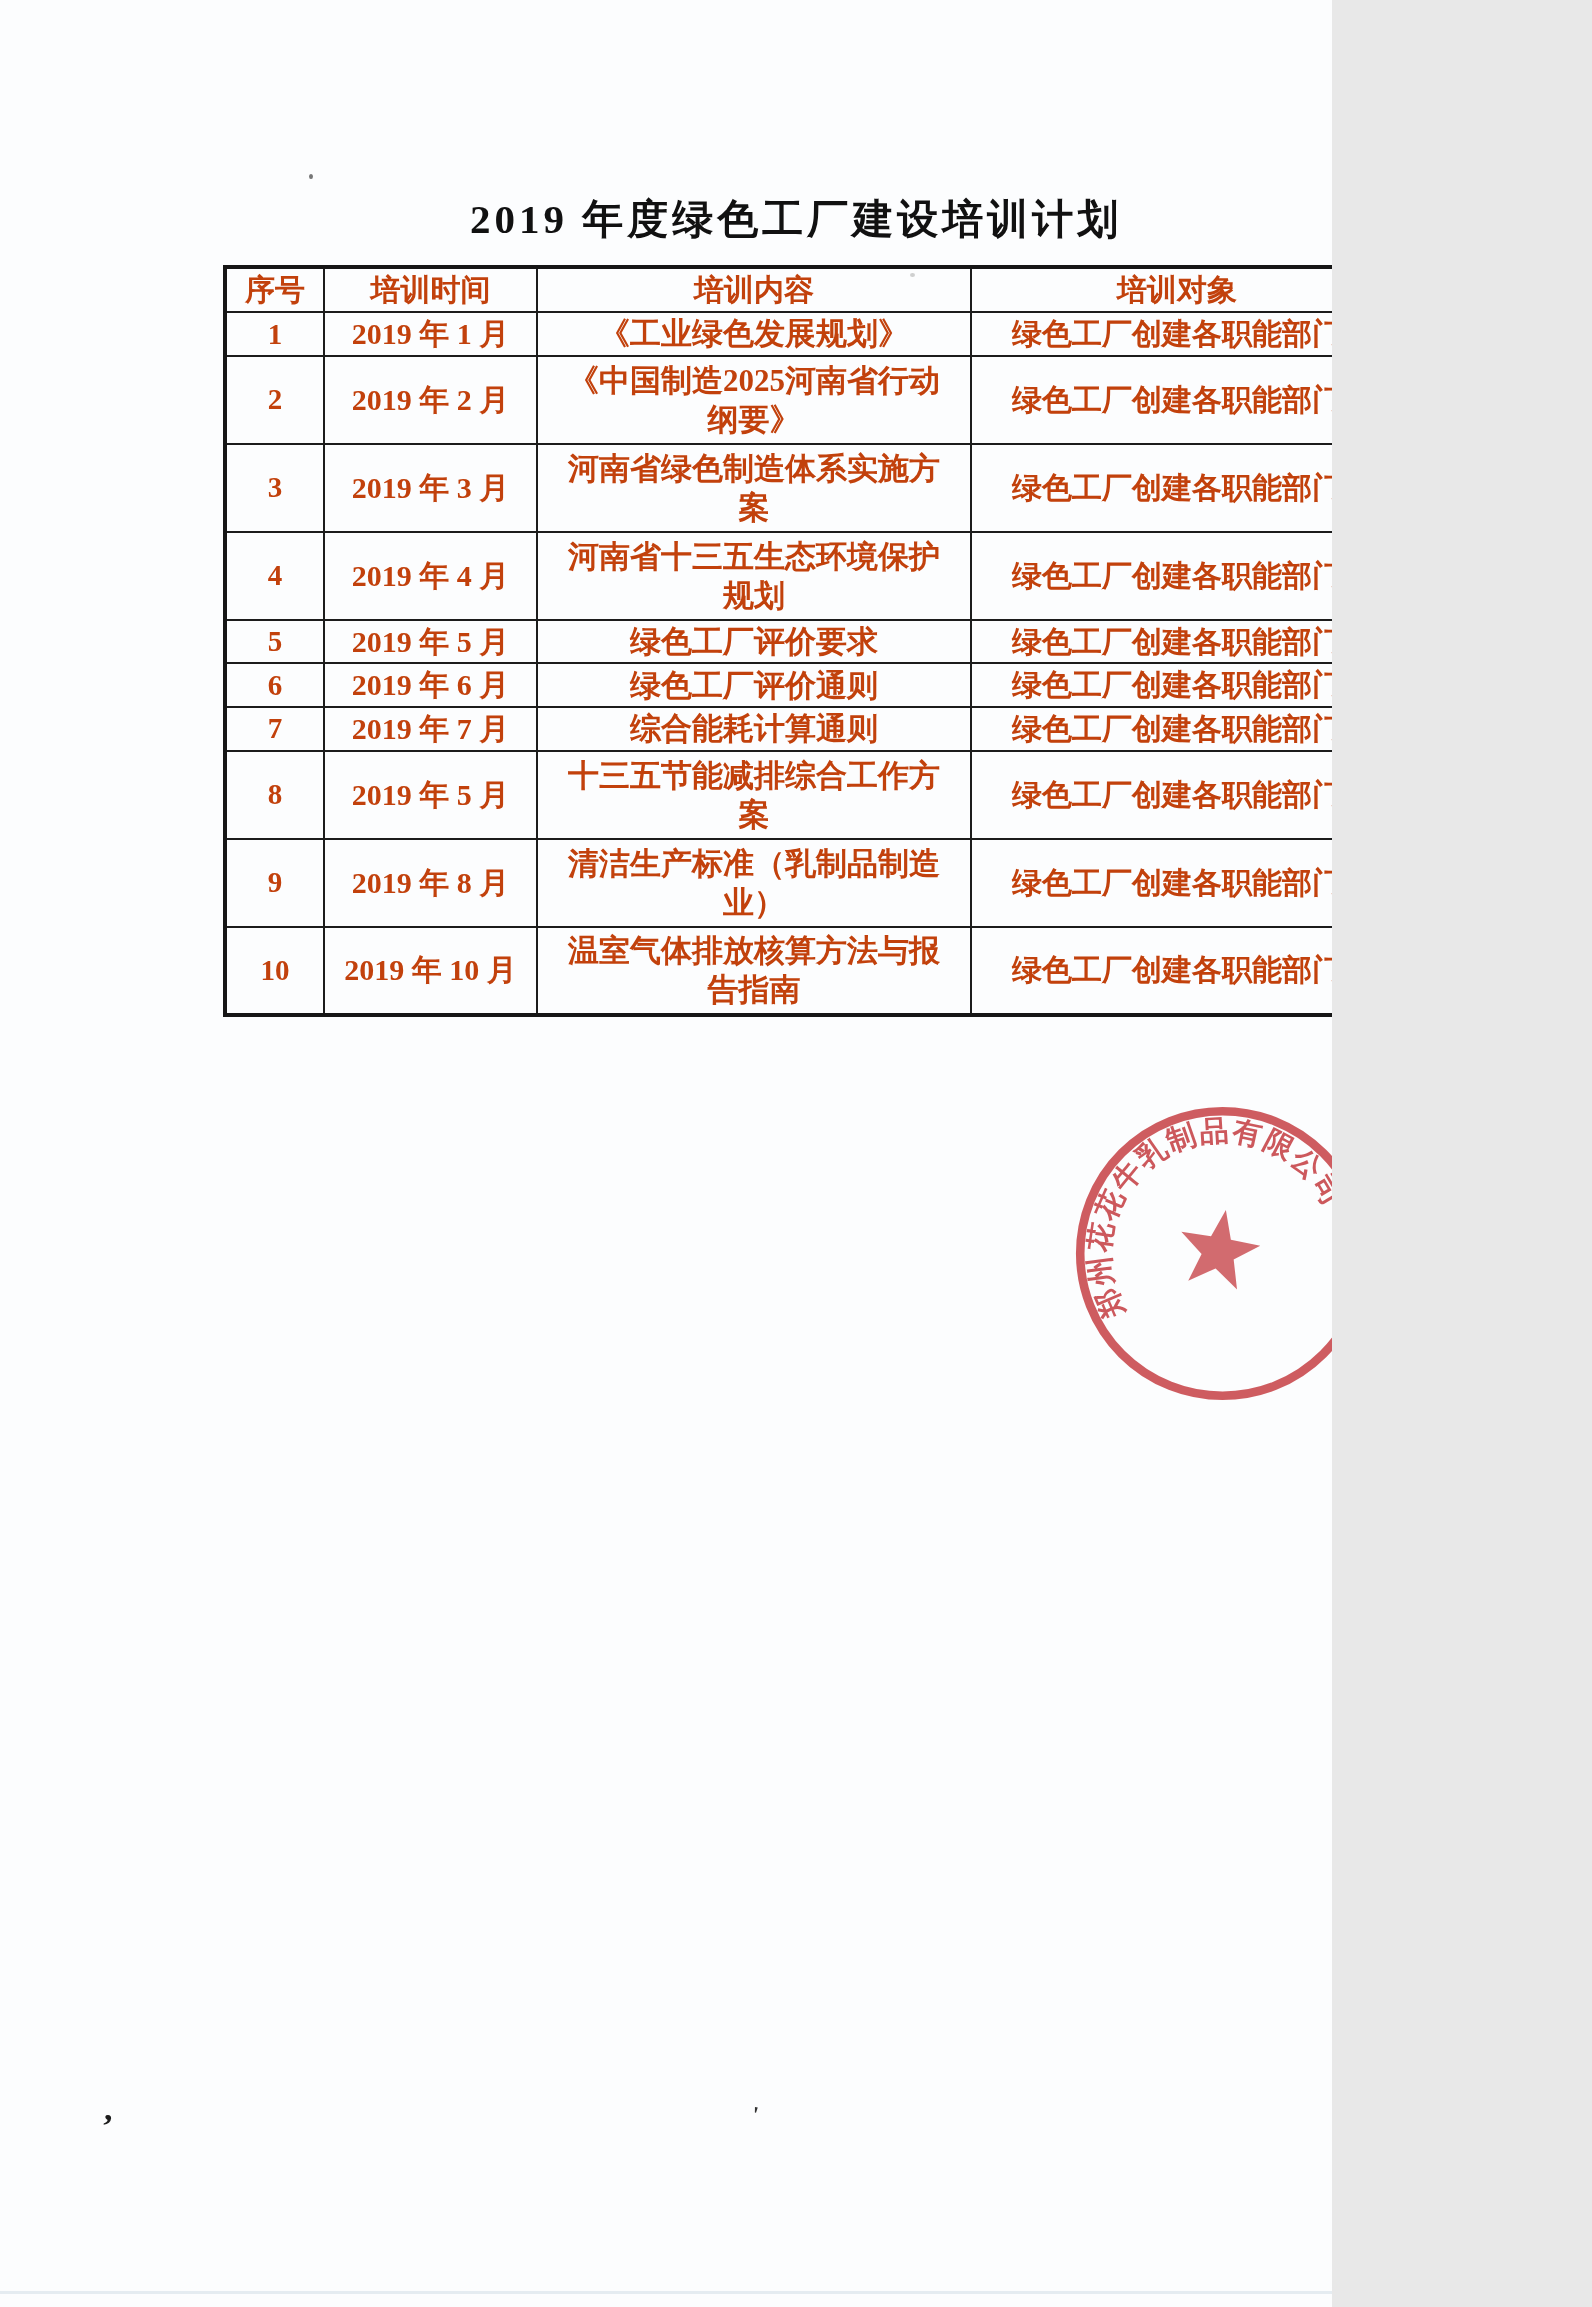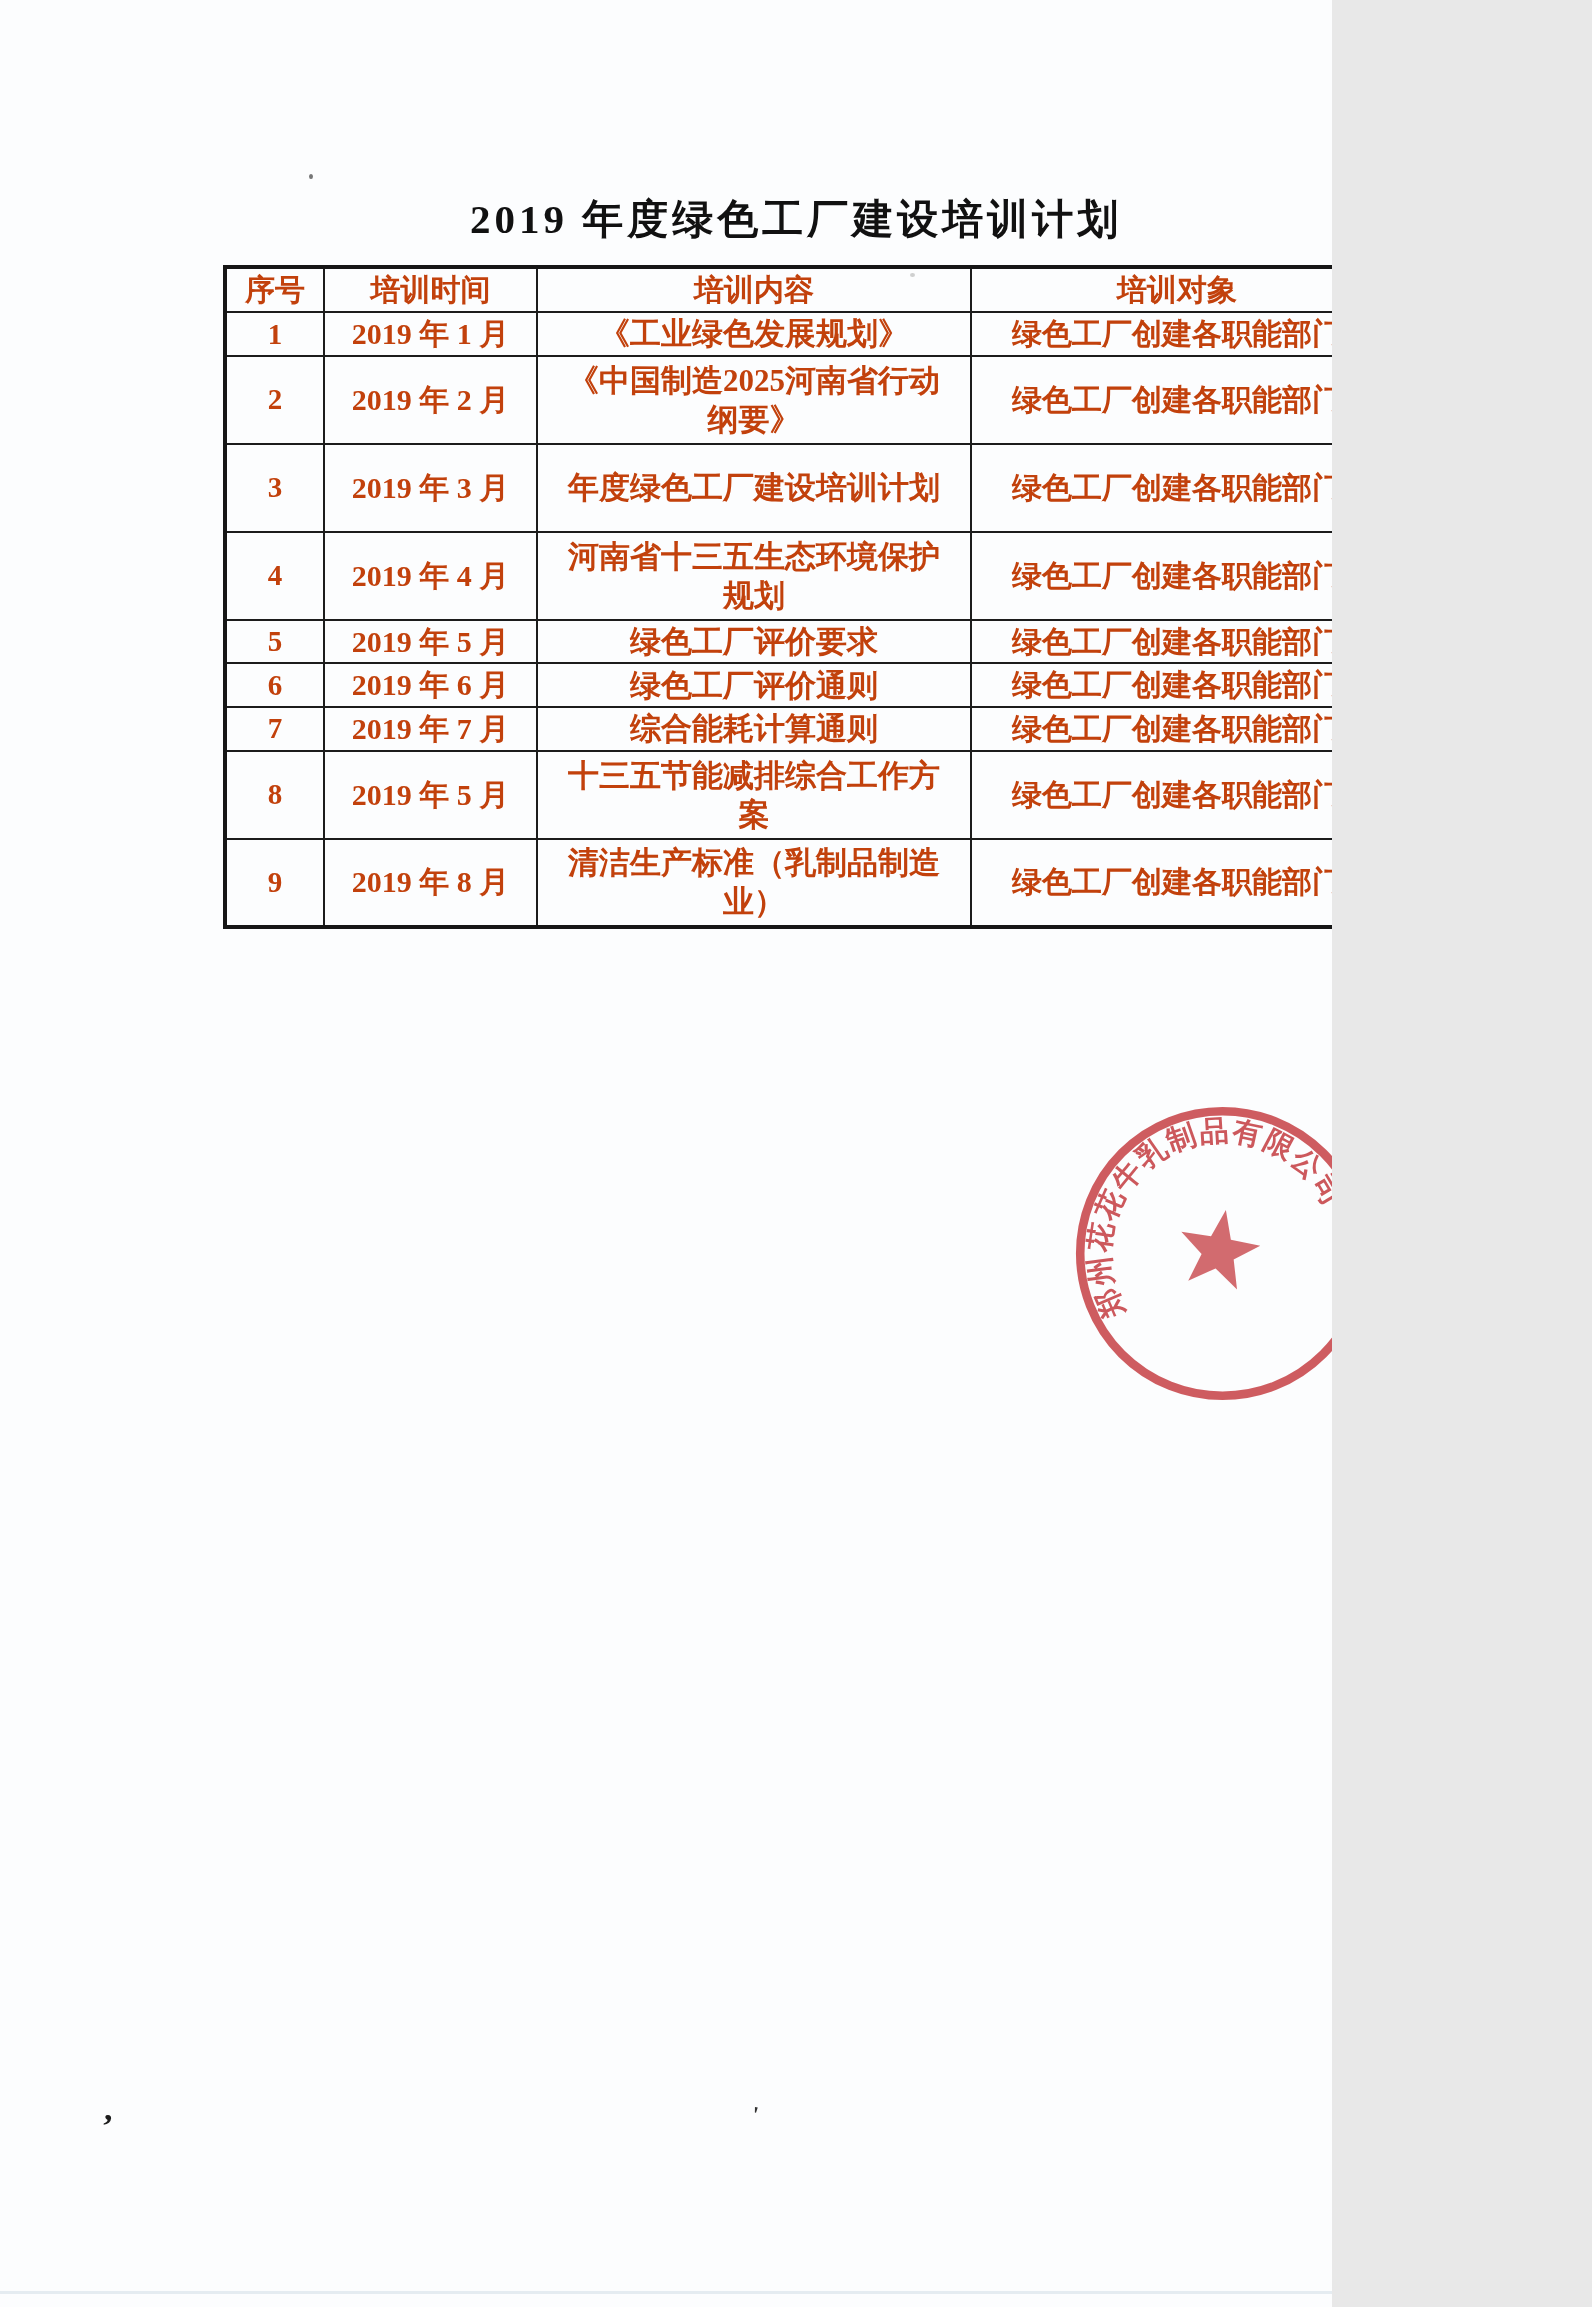--- a/index.html
+++ b/index.html
@@ -93,21 +93,21 @@
       </tr>
       <tr class="h-d">
         <td class="c-no">2</td>
         <td class="c-time">2019 年 2 月</td>
         <td class="c-content">《中国制造2025河南省行动纲要》</td>
         <td class="c-target">绿色工厂创建各职能部门</td>
       </tr>
       <tr class="h-d">
         <td class="c-no">3</td>
         <td class="c-time">2019 年 3 月</td>
-        <td class="c-content">年度绿色工厂建设培训计划</td>
+        <td class="c-content">河南省绿色制造体系实施方案</td>
         <td class="c-target">绿色工厂创建各职能部门</td>
       </tr>
       <tr class="h-d">
         <td class="c-no">4</td>
         <td class="c-time">2019 年 4 月</td>
         <td class="c-content">河南省十三五生态环境保护规划</td>
         <td class="c-target">绿色工厂创建各职能部门</td>
       </tr>
       <tr class="h-s">
         <td class="c-no">5</td>
@@ -132,20 +132,26 @@
         <td class="c-time">2019 年 5 月</td>
         <td class="c-content">十三五节能减排综合工作方案</td>
         <td class="c-target">绿色工厂创建各职能部门</td>
       </tr>
       <tr class="h-d">
         <td class="c-no">9</td>
         <td class="c-time">2019 年 8 月</td>
         <td class="c-content">清洁生产标准（乳制品制造业）</td>
         <td class="c-target">绿色工厂创建各职能部门</td>
       </tr>
+      <tr class="h-d">
+        <td class="c-no">10</td>
+        <td class="c-time">2019 年 10 月</td>
+        <td class="c-content">温室气体排放核算方法与报告指南</td>
+        <td class="c-target">绿色工厂创建各职能部门</td>
+      </tr>
     </tbody>
   </table>
 
   <svg class="stamp" viewBox="0 0 460 460" xmlns="http://www.w3.org/2000/svg">
     <circle class="ring" cx="230" cy="230" r="216" fill="none" stroke-width="13" stroke="#c4393e"></circle>
     <polygon class="star" transform="translate(224,227) rotate(10)" points="0,-64 15.28,-21.03 60.87,-19.78 24.73,8.03 37.62,51.78 0,26 -37.62,51.78 -24.73,8.03 -60.87,-19.78 -15.28,-21.03" fill="#c4393e"></polygon>
     <defs>
       <path id="seal-arc" d="M 84.1 321.2 A 172 172 0 1 1 389.5 165.5" fill="none"></path>
     </defs>
     <text class="arc-text" fill="#c4393e">

